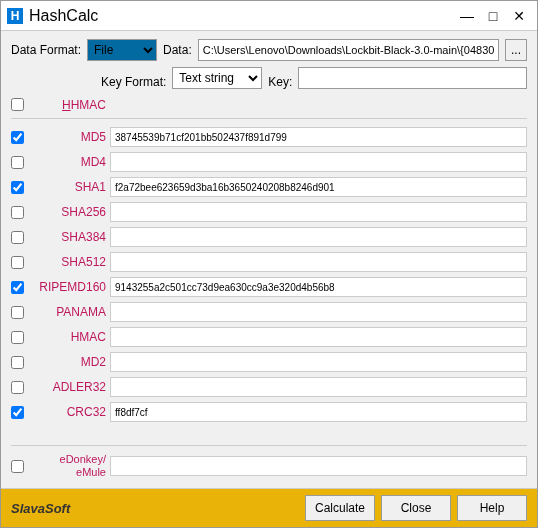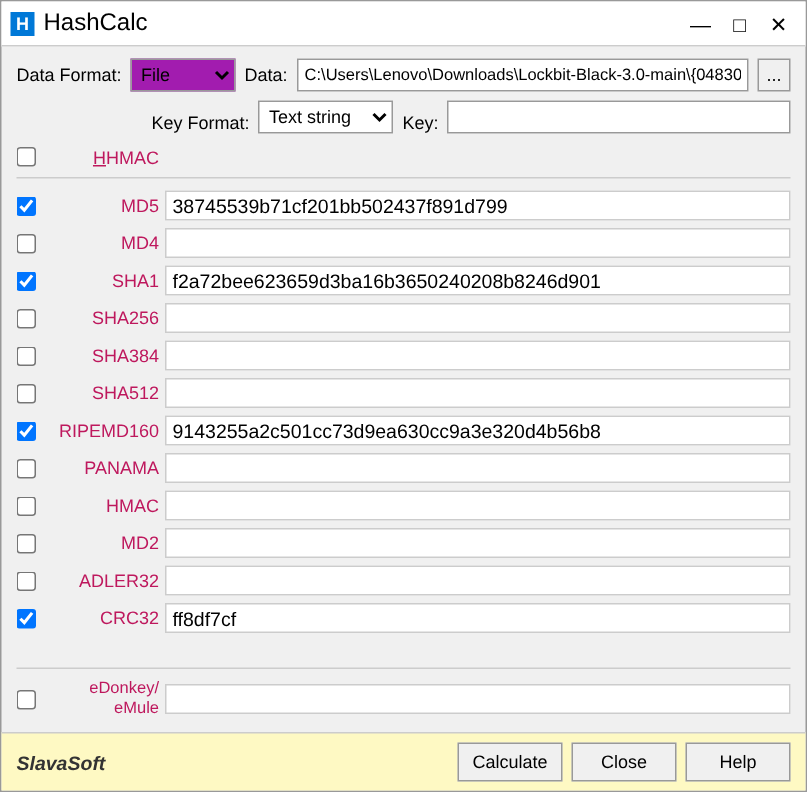--- a/index.html
+++ b/index.html
@@ -90,21 +90,21 @@
 
     .label {
       color: #000;
       white-space: nowrap;
     }
 
     select.data-format-select {
       width: 70px;
       height: 22px;
       border: 1px solid #999;
-      background: #a21caf;
+      background: #0369a1;
       padding: 1px 2px;
     }
 
     .data-path-input {
       flex: 1;
       height: 22px;
       border: 1px solid #999;
       background: white;
       padding: 2px 4px;
       font-size: 11px;
@@ -173,21 +173,21 @@
       flex-shrink: 0;
       color: #be185d;
     }
 
     .hash-value-input {
       flex: 1;
       height: 20px;
       border: 1px solid #ccc;
       background: white;
       padding: 1px 4px;
-      font-size: 13px;
+      font-size: 10px;
       color: #000;
     }
 
     .hmac-row {
       display: flex;
       align-items: center;
       height: 24px;
       gap: 4px;
       border-bottom: 1px solid #ccc;
       padding-bottom: 4px;
@@ -213,21 +213,21 @@
       white-space: nowrap;
       flex-shrink: 0;
       font-size: 11px;
     }
 
     .footer {
       display: flex;
       align-items: center;
       padding: 6px 10px;
       border-top: 1px solid #ccc;
-      background: #fef9c3;
+      background: #eab308;
       gap: 32px;
     }
 
     .footer-brand {
       flex: 1;
       font-style: italic;
       font-size: 13px;
       font-weight: bold;
       color: #333;
     }

